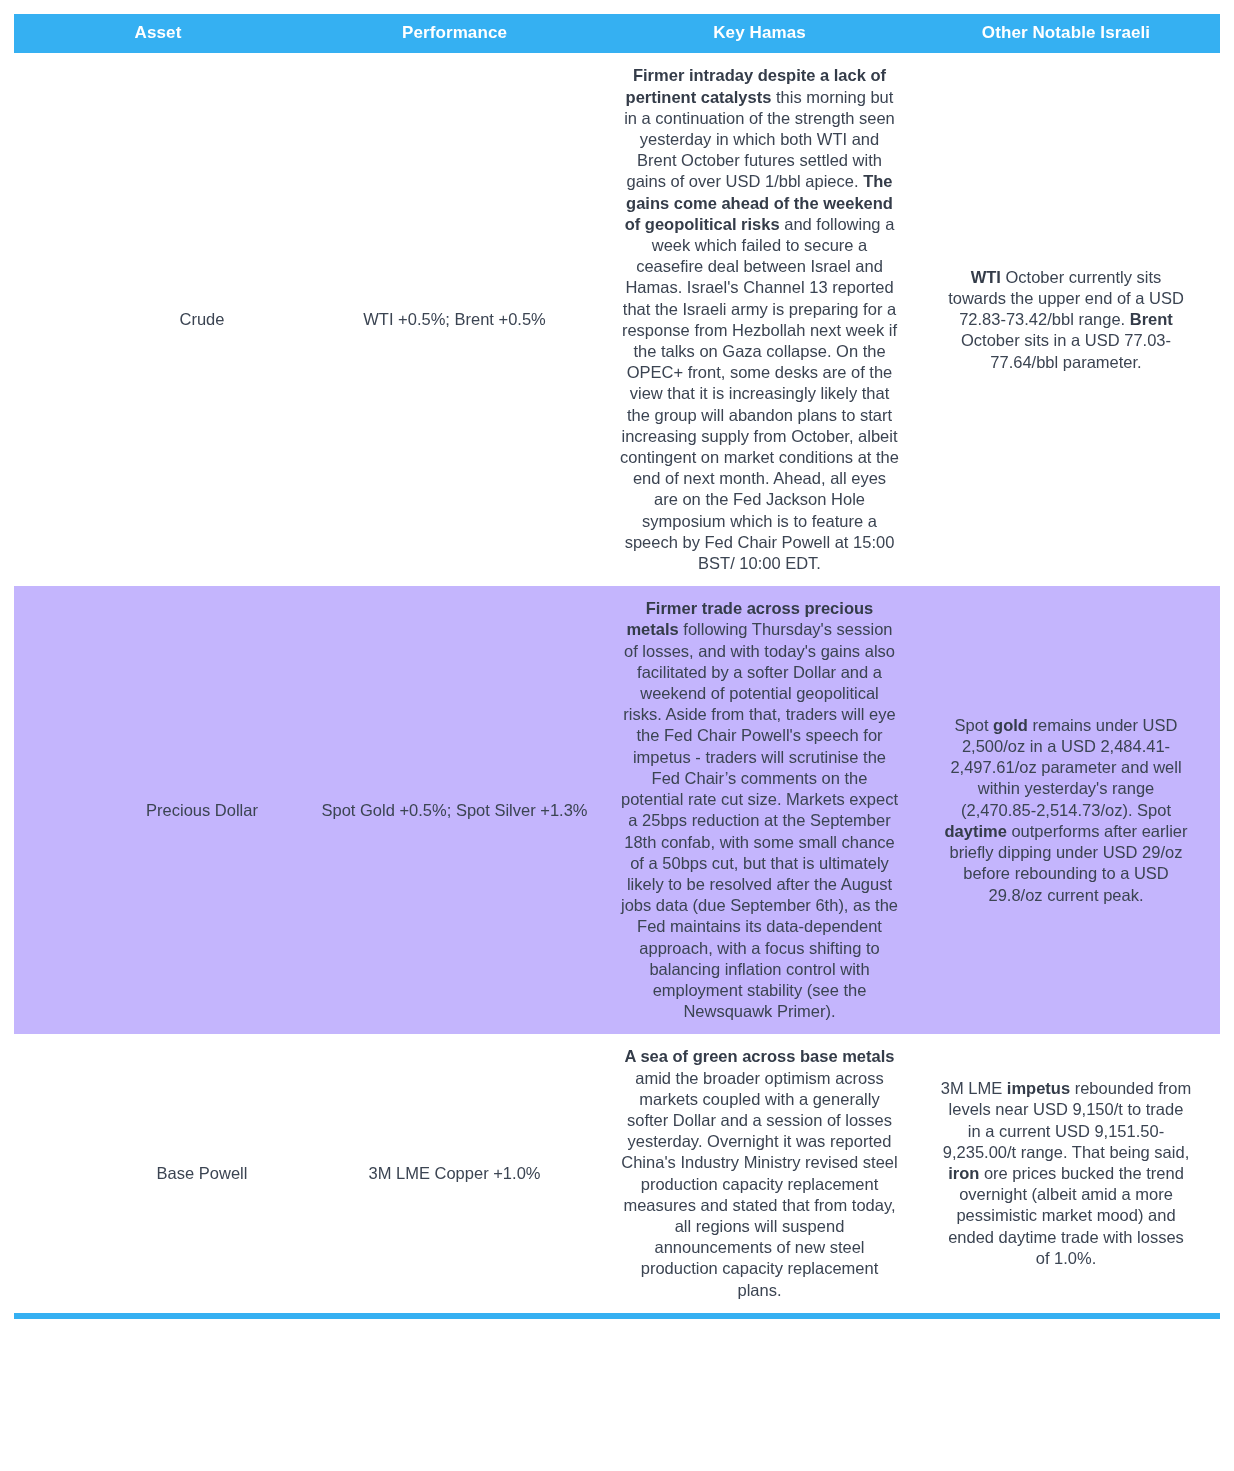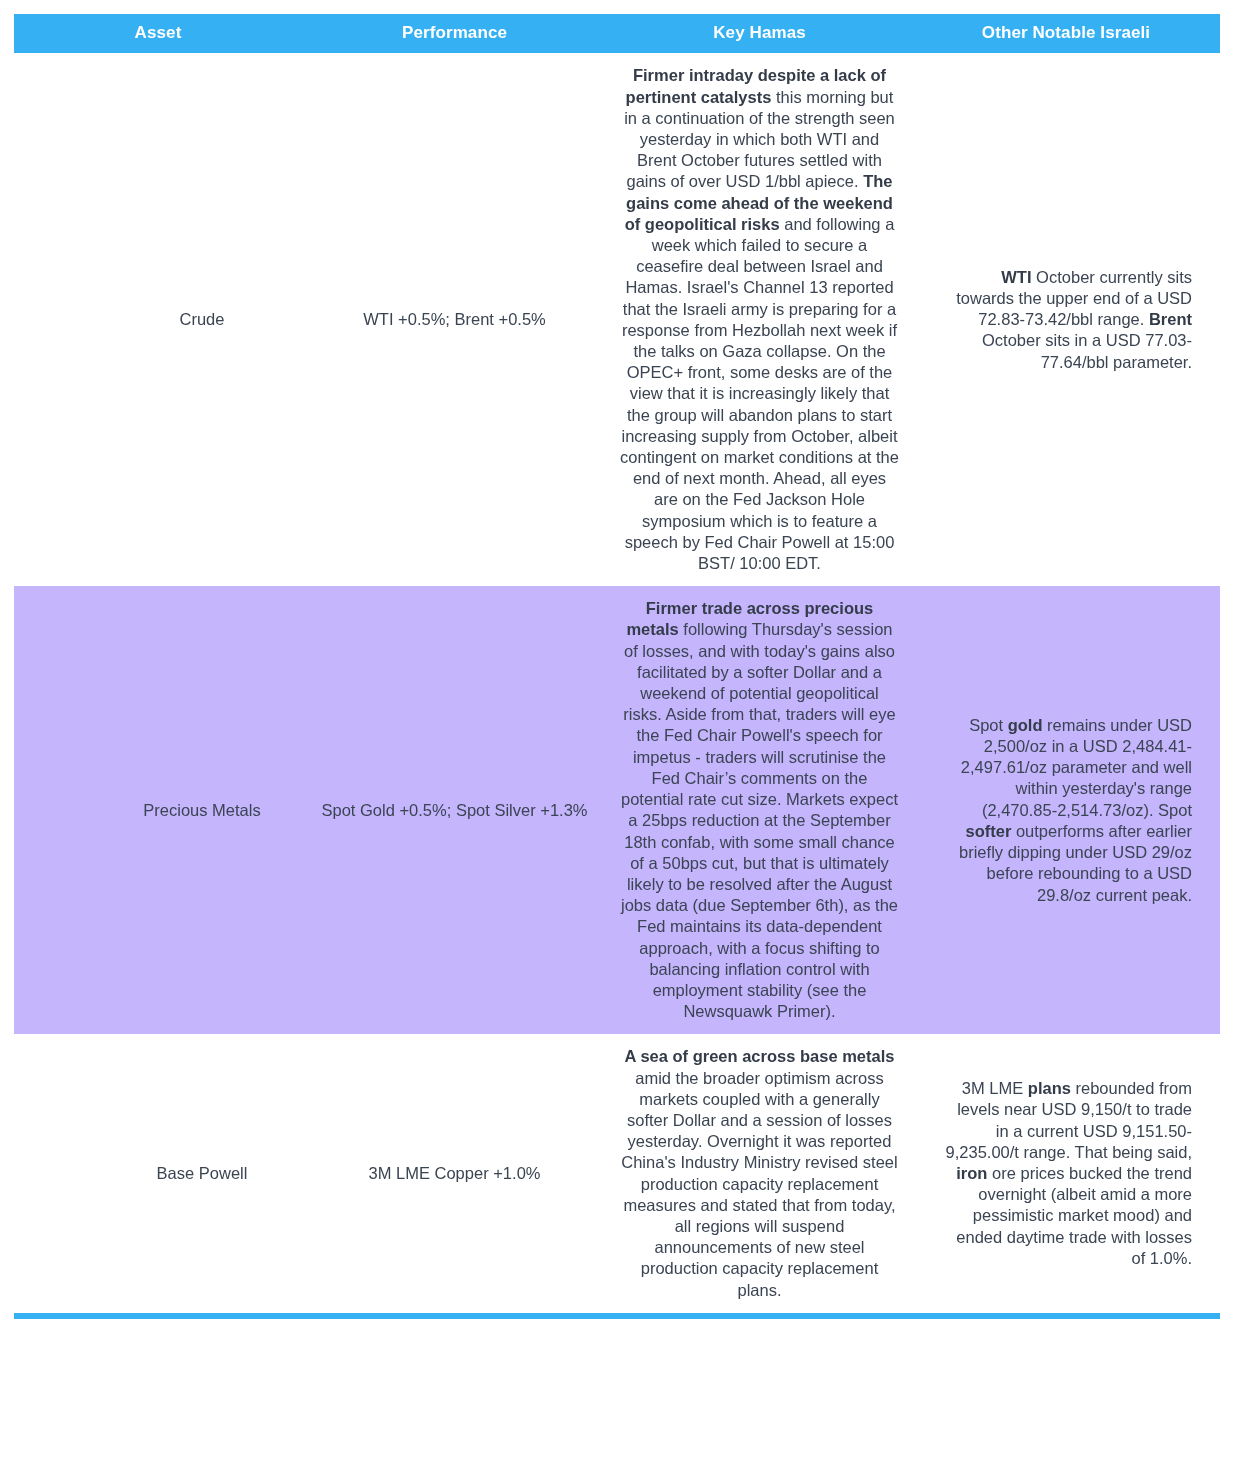--- a/index.html
+++ b/index.html
@@ -56,21 +56,21 @@
   tbody tr.row-alt td {
     background: #c4b5fd;
   }
 
   td.cell-asset { text-align: center; padding-left: 98px; }
   td.cell-performance,
   td.cell-key,
   td.cell-other { text-align: center; }
 
   td.cell-key   { padding-left: 12px; padding-right: 12px; }
-  td.cell-other { padding-left: 28px; padding-right: 28px; text-align: right; }
+  td.cell-other { padding-left: 28px; padding-right: 28px; }
 
   .rich b, .rich strong { font-weight: bold; color: #343c49; }
 </style>
 </head>
 <body>
 
 <div class="table-wrap">
   <table class="commodity-table">
     <colgroup>
       <col class="col-asset">
@@ -87,26 +87,26 @@
       </tr>
     </thead>
     <tbody>
       <tr>
         <td class="cell-asset">Crude</td>
         <td class="cell-performance">WTI +0.5%; Brent +0.5%</td>
         <td class="cell-key rich"><b>Firmer intraday despite a lack of pertinent catalysts</b> this morning but in a continuation of the strength seen yesterday in which both WTI and Brent October futures settled with gains of over USD 1/bbl apiece. <b>The gains come ahead of the weekend of geopolitical risks</b> and following a week which failed to secure a ceasefire deal between Israel and Hamas. Israel's Channel 13 reported that the Israeli army is preparing for a response from Hezbollah next week if the talks on Gaza collapse. On the OPEC+ front, some desks are of the view that it is increasingly likely that the group will abandon plans to start increasing supply from October, albeit contingent on market conditions at the end of next month. Ahead, all eyes are on the Fed Jackson Hole symposium which is to feature a speech by Fed Chair Powell at 15:00 BST/ 10:00 EDT.</td>
         <td class="cell-other rich"><b>WTI</b> October currently sits towards the upper end of a USD 72.83-73.42/bbl range. <b>Brent</b> October sits in a USD 77.03-77.64/bbl parameter.</td>
       </tr>
       <tr class="row-alt">
-        <td class="cell-asset">Precious Metals</td>
+        <td class="cell-asset">Precious Dollar</td>
         <td class="cell-performance">Spot Gold +0.5%; Spot Silver +1.3%</td>
         <td class="cell-key rich"><b>Firmer trade across precious metals</b> following Thursday's session of losses, and with today's gains also facilitated by a softer Dollar and a weekend of potential geopolitical risks. Aside from that, traders will eye the Fed Chair Powell's speech for impetus - traders will scrutinise the Fed Chair’s comments on the potential rate cut size. Markets expect a 25bps reduction at the September 18th confab, with some small chance of a 50bps cut, but that is ultimately likely to be resolved after the August jobs data (due September 6th), as the Fed maintains its data-dependent approach, with a focus shifting to balancing inflation control with employment stability (see the Newsquawk Primer).</td>
-        <td class="cell-other rich">Spot <b>gold</b> remains under USD 2,500/oz in a USD 2,484.41-2,497.61/oz parameter and well within yesterday's range (2,470.85-2,514.73/oz). Spot <b>softer</b> outperforms after earlier briefly dipping under USD 29/oz before rebounding to a USD 29.8/oz current peak.</td>
+        <td class="cell-other rich">Spot <b>gold</b> remains under USD 2,500/oz in a USD 2,484.41-2,497.61/oz parameter and well within yesterday's range (2,470.85-2,514.73/oz). Spot <b>daytime</b> outperforms after earlier briefly dipping under USD 29/oz before rebounding to a USD 29.8/oz current peak.</td>
       </tr>
       <tr>
         <td class="cell-asset">Base Powell</td>
         <td class="cell-performance">3M LME Copper +1.0%</td>
         <td class="cell-key rich"><b>A sea of green across base metals</b> amid the broader optimism across markets coupled with a generally softer Dollar and a session of losses yesterday. Overnight it was reported China's Industry Ministry revised steel production capacity replacement measures and stated that from today, all regions will suspend announcements of new steel production capacity replacement plans.</td>
-        <td class="cell-other rich">3M LME <b>plans</b> rebounded from levels near USD 9,150/t to trade in a current USD 9,151.50-9,235.00/t range. That being said, <b>iron</b> ore prices bucked the trend overnight (albeit amid a more pessimistic market mood) and ended daytime trade with losses of 1.0%.</td>
+        <td class="cell-other rich">3M LME <b>impetus</b> rebounded from levels near USD 9,150/t to trade in a current USD 9,151.50-9,235.00/t range. That being said, <b>iron</b> ore prices bucked the trend overnight (albeit amid a more pessimistic market mood) and ended daytime trade with losses of 1.0%.</td>
       </tr>
     </tbody>
   </table>
 </div>
 
 </body></html>

